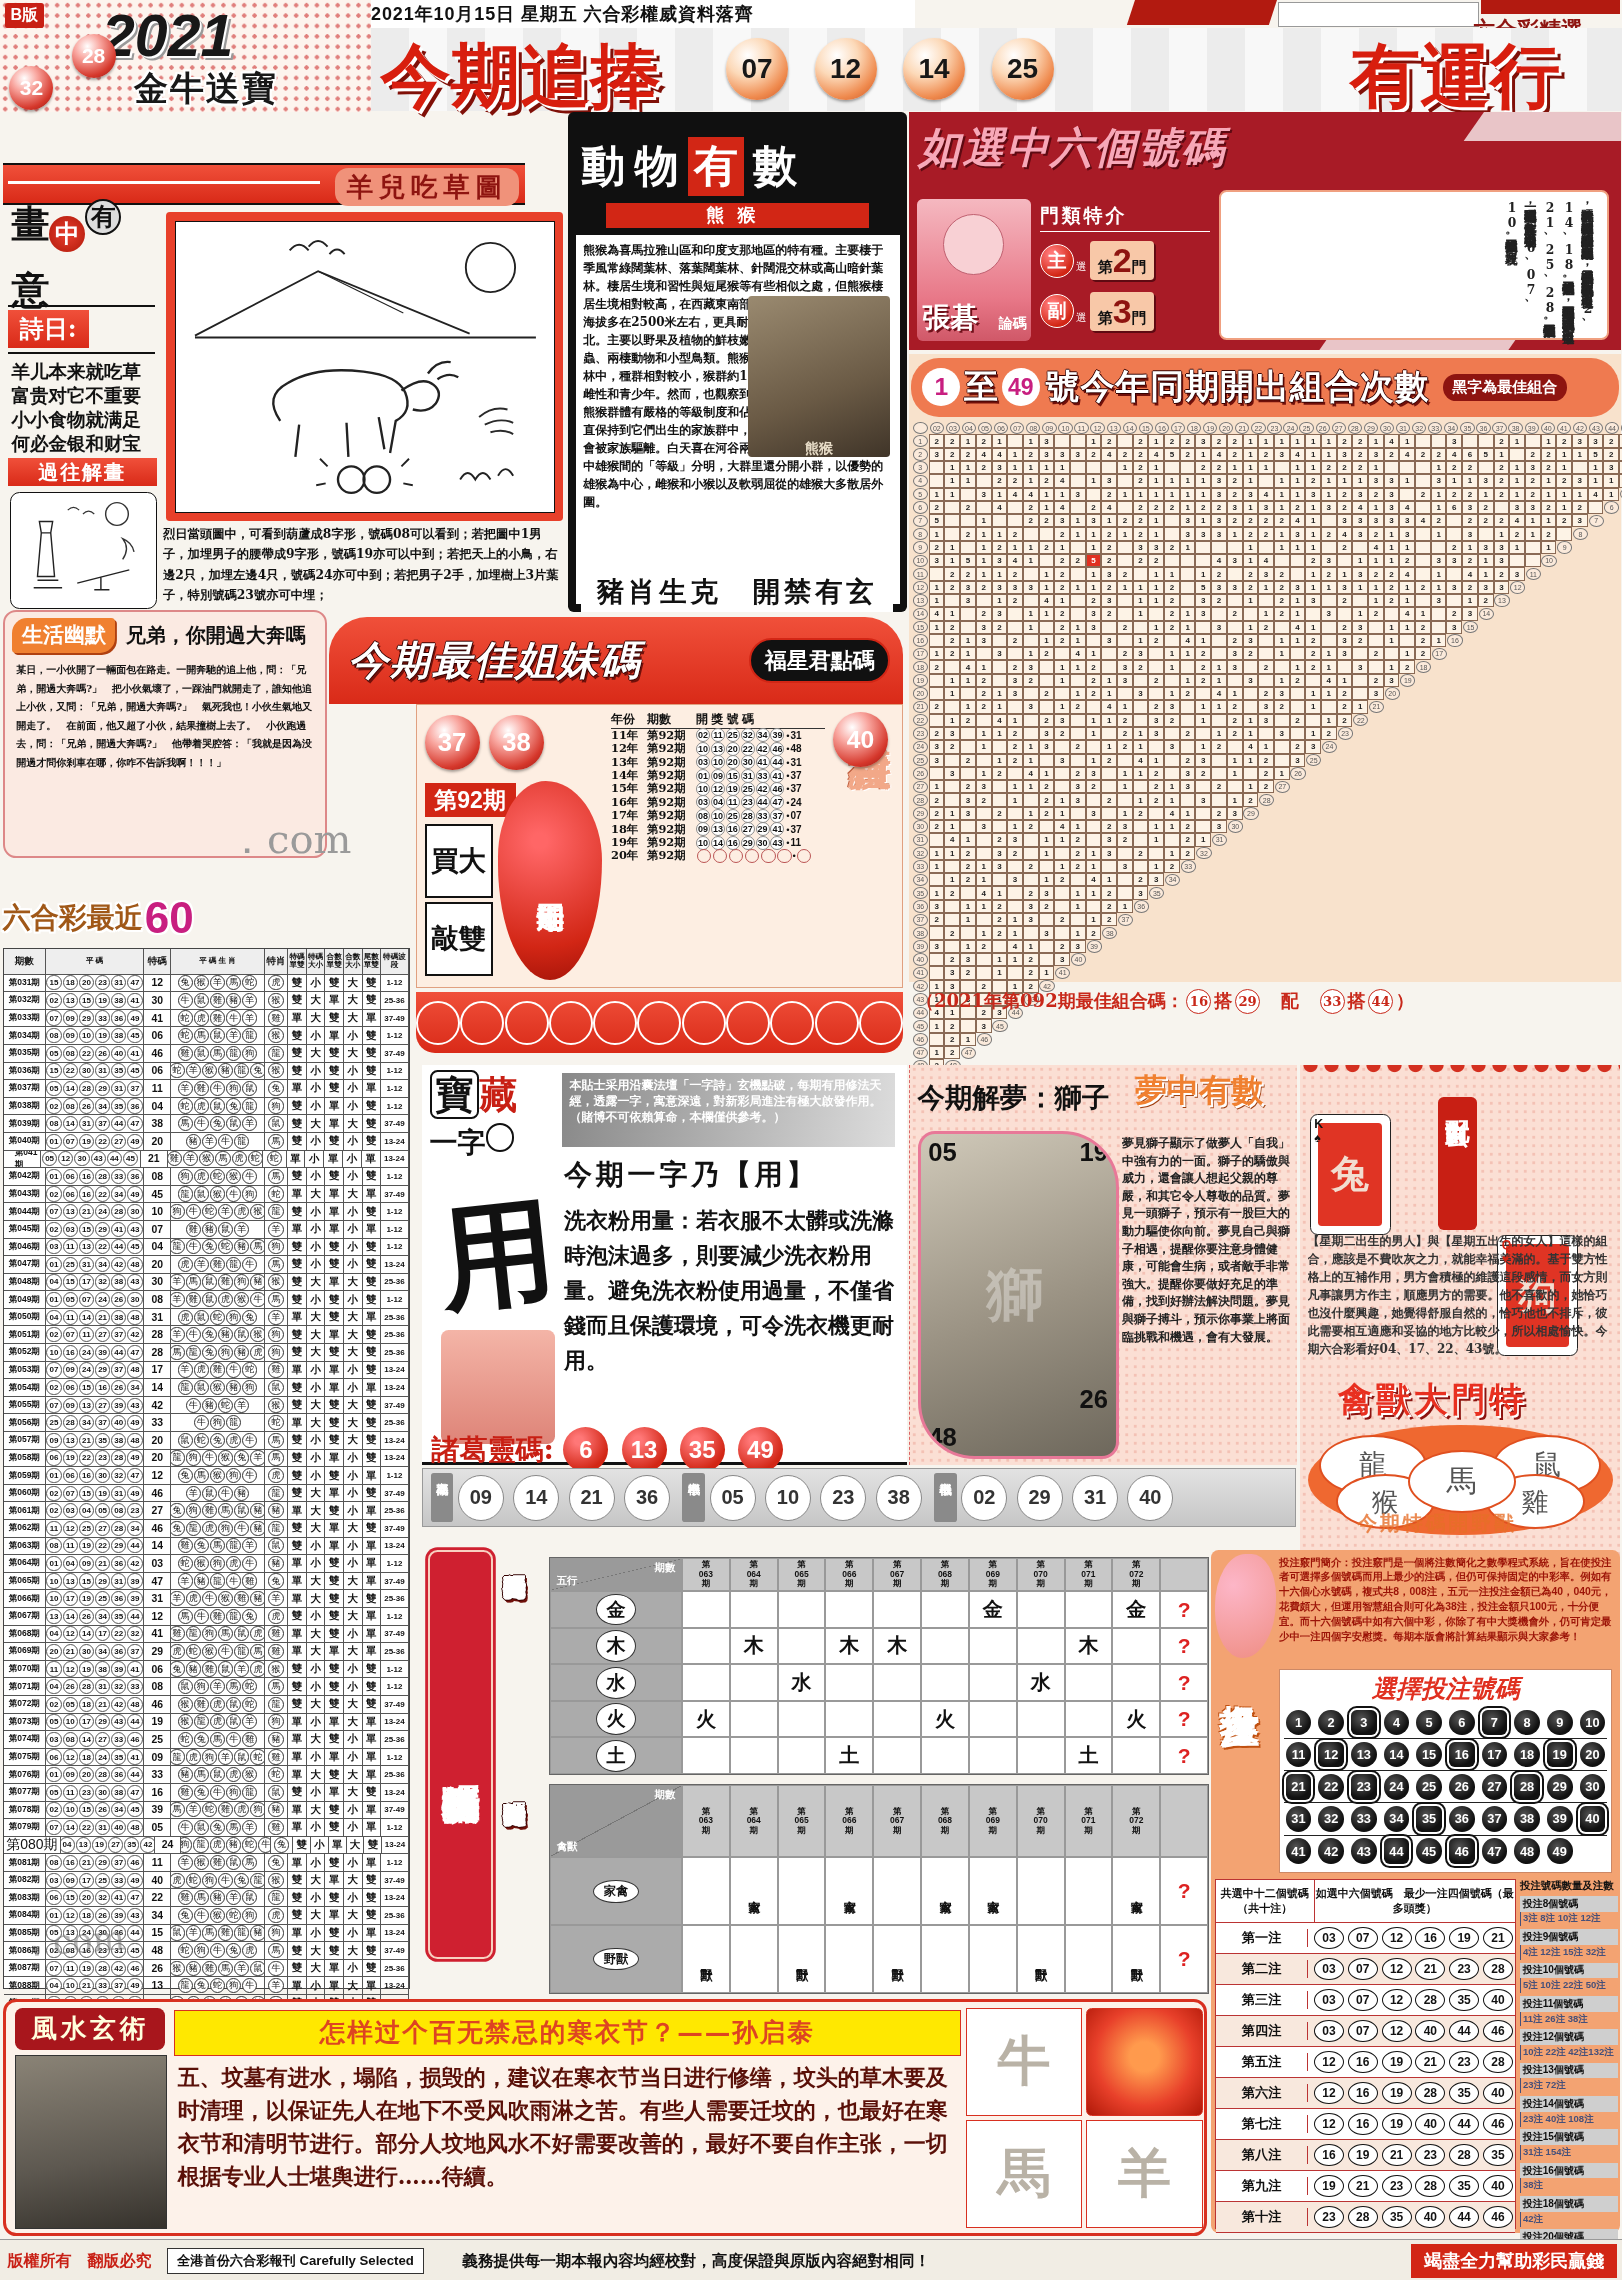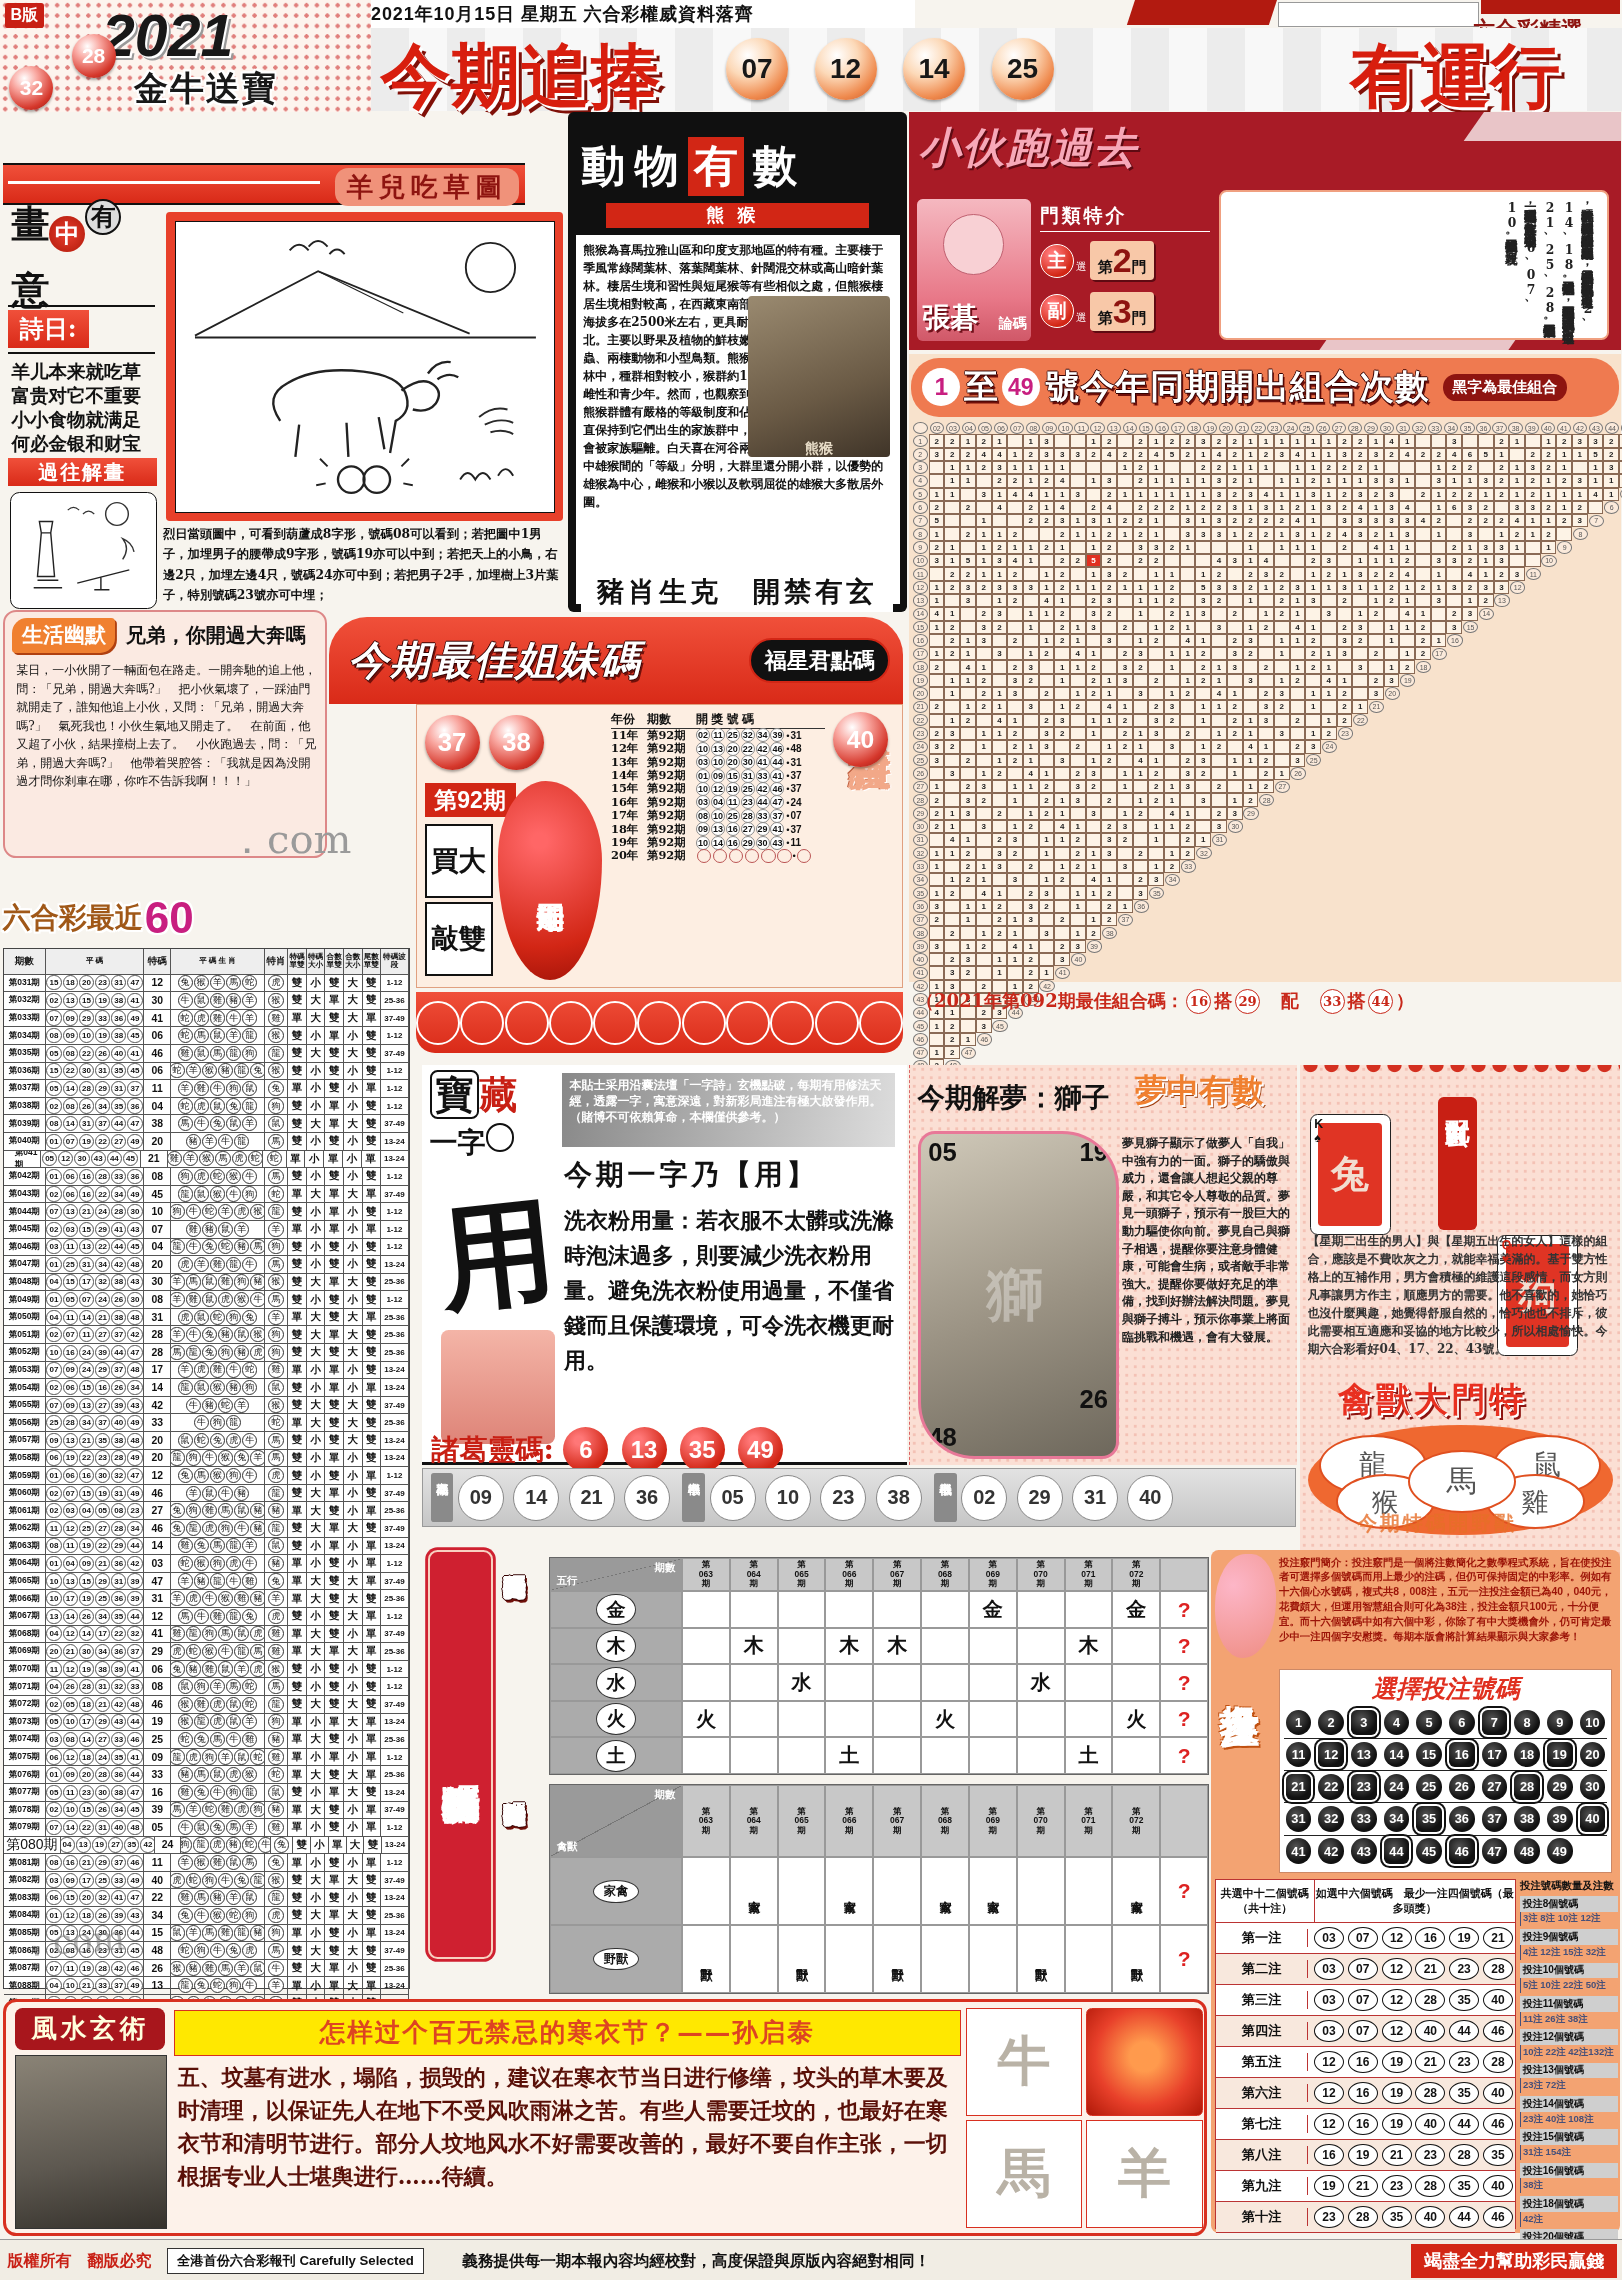--- a/index.html
+++ b/index.html
@@ -143,21 +143,21 @@
       <div style="width:100%;height:100%;overflow:hidden;"><span>熊猴為喜馬拉雅山區和印度支那地區的特有種。主要棲于季風常綠闊葉林、落葉闊葉林、針闊混交林或高山暗針葉林。棲居生境和習性與短尾猴等有些相似之處，但熊猴棲居生境相對較高，在西藏東南部和雲南西北部棲居生境的海拔多在2500米左右，更具耐寒性，而且分佈的緯度偏北。主要以野果及植物的鮮枝嫩葉為食物，也食部分昆蟲、兩棲動物和小型鳥類。熊猴大多生活在山地常綠闊葉林中，種群相對較小，猴群約10-15只。其中包括雄性，雌性和青少年。然而，也觀察到有高達50只個體的群體。熊猴群體有嚴格的等級制度和佔統治地位的猴王。雌性一直保持到它們出生的家族群中，而雄性一旦達到性成熟就會被家族驅離。白天喜在河谷兩旁的坡崖上活動。熊猴群中雄猴間的「等級」分明，大群里還分開小群，以優勢的雄猴為中心，雌猴和小猴以及軟弱屈從的雄猴大多散居外圍。</span></div>
     </div>
     <div class="abs serif" style="left:13.2px;top:460px;width:312px;font-size:27.4px;font-weight:900;color:#fff;letter-spacing:3.8px;text-align:center;background:#101010;">
       <span style="background:#fff;color:#111;display:block;padding:1.9px 0;">豬肖生克　開禁有玄</span>
     </div>
   </div>
 
   <div class="abs" style="left:909px;top:112px;width:712px;height:238px;background:#a81b26;overflow:hidden;">
     <div class="abs" style="left:568px;top:-9.5px;width:189px;height:38px;background:rgba(255,255,255,.75);transform:skewX(-35deg);"></div>
     <div class="abs" style="left:416px;top:213px;width:189px;height:34px;background:rgba(255,255,255,.75);transform:skewX(-35deg);"></div>
-    <div class="abs" style="left:9.5px;top:7.6px;font-size:42px;font-weight:900;font-style:italic;color:#f7a8b8;text-shadow:1.9px 1.9px 0 #5e0a12;letter-spacing:1.9px;">小伙跑過去</div>
+    <div class="abs" style="left:9.5px;top:7.6px;font-size:42px;font-weight:900;font-style:italic;color:#f7a8b8;text-shadow:1.9px 1.9px 0 #5e0a12;letter-spacing:1.9px;">如選中六個號碼</div>
     <div class="abs" style="left:7.6px;top:87px;width:114px;height:142px;background:linear-gradient(180deg,#f5b8c0,#e87888 70%,#d05868);border-radius:5.7px;">
       <div class="abs" style="left:26.5px;top:15px;width:59px;height:59px;border-radius:50%;background:#f8d0d4;border:1.9px solid #c06070;"></div>
       <div class="abs" style="left:5.7px;bottom:3.8px;font-size:28px;font-weight:900;color:#fff;text-shadow:1.9px 1.9px 0 #70101a;">張碁</div>
       <div class="abs" style="right:3.8px;bottom:7.6px;font-size:14px;font-weight:bold;color:#fff;">論碼</div>
     </div>
     <div class="abs" style="left:131px;top:91px;width:170px;height:140px;">
       <div style="color:#fff;font-weight:900;font-size:19px;letter-spacing:2.8px;border-bottom:1.9px solid #fff;padding-bottom:1.9px;">門類特介</div>
       <div style="display:flex;align-items:center;margin-top:9.5px;">
         <span class="redball-sm" style="width:32px;height:32px;font-size:19px;border:1.9px solid #fff;">主</span>
         <span style="color:#fff;font-size:10.4px;margin:13.2px 3.8px 0 1.9px;">選</span>
@@ -1787,21 +1787,21 @@
       <span style="width: 40px; height: 40px; border: 2.8px solid rgb(255, 255, 255); border-radius: 50%;"></span>
       <span style="width: 40px; height: 40px; border: 2.8px solid rgb(255, 255, 255); border-radius: 50%;"></span>
       <span style="width: 40px; height: 40px; border: 2.8px solid rgb(255, 255, 255); border-radius: 50%;"></span>
       <span style="width: 40px; height: 40px; border: 2.8px solid rgb(255, 255, 255); border-radius: 50%;"></span>
       <span style="width: 40px; height: 40px; border: 2.8px solid rgb(255, 255, 255); border-radius: 50%;"></span>
     </div>
 
   <div class="abs" style="left:2.8px;top:610px;width:324px;height:248px;background:#fbeae2;border:2.8px solid #d88;border-radius:13.2px;box-sizing:border-box;">
     <div class="abs" style="left:7.6px;top:5.7px;background:#f08030;color:#fff;font-size:21px;font-weight:900;padding:3.8px 9.5px;border-radius:15px 3.8px 15px 3.8px;box-shadow:1.9px 1.9px 0 #b04010;">生活幽默</div>
     <div class="abs serif" style="left:121px;top:9.5px;width:199px;font-size:20px;font-weight:900;">兄弟，你開過大奔嗎</div>
-    <div class="abs serif" style="left:11.4px;top:49px;width:301px;height:189px;font-size:12px;line-height:18.5px;font-weight:normal;overflow:hidden;">某日，一小伙開了一輛面包在路走。一開奔馳的追上他，問：「兄弟，開過大奔嗎?」　把小伙氣壞了，一踩油門就開走了，誰知他追上小伙，又問：「兄弟，開過大奔嗎?」　氣死我也！小伙生氣地又開走了。　在前面，他又超了小伙，結果撞樹上去了。　小伙跑過去，問：「兄弟，開過大奔嗎?」　他帶着哭腔答：「我就是因為没開過才問你剎車在哪，你咋不告訴我啊！！！」</div>
+    <div class="abs serif" style="left:11.4px;top:49px;width:301px;height:189px;font-size:10px;line-height:18.5px;font-weight:bold;overflow:hidden;">某日，一小伙開了一輛面包在路走。一開奔馳的追上他，問：「兄弟，開過大奔嗎?」　把小伙氣壞了，一踩油門就開走了，誰知他追上小伙，又問：「兄弟，開過大奔嗎?」　氣死我也！小伙生氣地又開走了。　在前面，他又超了小伙，結果撞樹上去了。　小伙跑過去，問：「兄弟，開過大奔嗎?」　他帶着哭腔答：「我就是因為没開過才問你剎車在哪，你咋不告訴我啊！！！」</div>
   </div>
   <div class="abs" style="left:227px;top:812px;font-size:40px;color:#9a9a9a;font-family:'DejaVu Serif',serif;">．com</div>
 
   <div class="abs" style="left:2.8px;top:891px;width:411px;height:53px;display:flex;align-items:center;">
     <span class="outline-w" style="font-size:28px;font-weight:900;color:#a05818;">六合彩最近</span>
     <span class="outline-w" style="font-size:44px;font-weight:900;color:#c81f80;margin:0 1.9px;">60</span>
   </div>
   <div class="abs" id="table60" style="left:2.8px;top:948px;width:407px;height:1041px;border:1.4px solid #444;background:#fff;box-sizing:border-box;">
       <div class="t60row" style="height: 24.6px; background: rgb(238, 238, 238); font-weight: 900;">
         <span class="t60cell" style="width: 42px; font-size: 9.5px; line-height: 8.5px; text-align: center; word-break: break-all;">期數</span>

